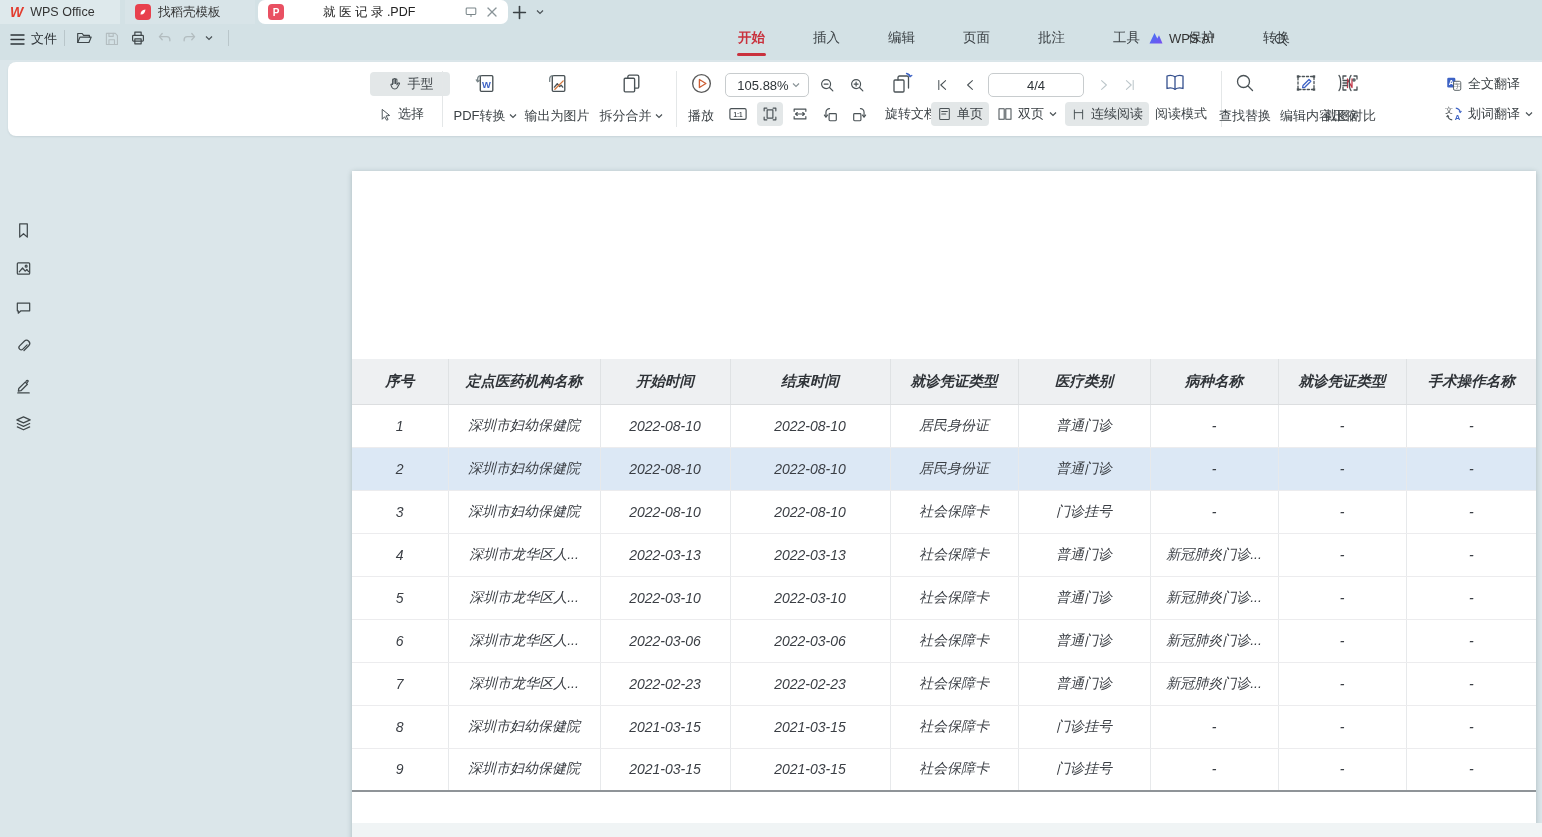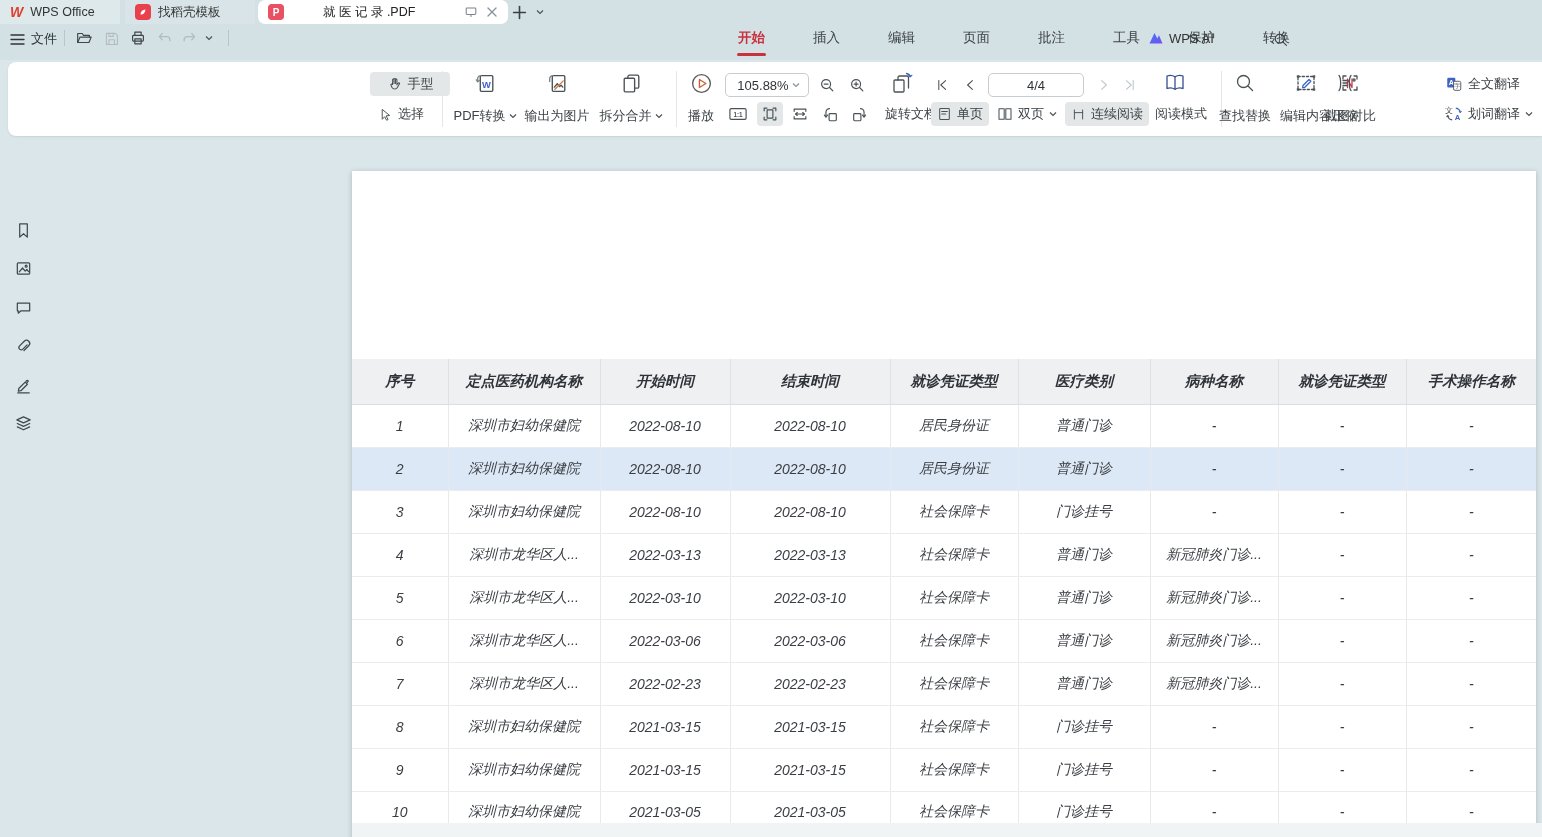--- a/index.html
+++ b/index.html
@@ -619,28 +619,17 @@
             <td>9</td>
             <td>深圳市妇幼保健院</td>
             <td>2021-03-15</td>
             <td>2021-03-15</td>
             <td>社会保障卡</td>
             <td>门诊挂号</td>
             <td>-</td>
             <td>-</td>
             <td>-</td>
           </tr>
-          <tr>
-            <td>10</td>
-            <td>深圳市妇幼保健院</td>
-            <td>2021-03-05</td>
-            <td>2021-03-05</td>
-            <td>社会保障卡</td>
-            <td>门诊挂号</td>
-            <td>-</td>
-            <td>-</td>
-            <td>-</td>
-          </tr>
         </tbody>
       </table>
   </div>
   <div class="bottomstrip"></div>
 </div>
 
 </body></html>

